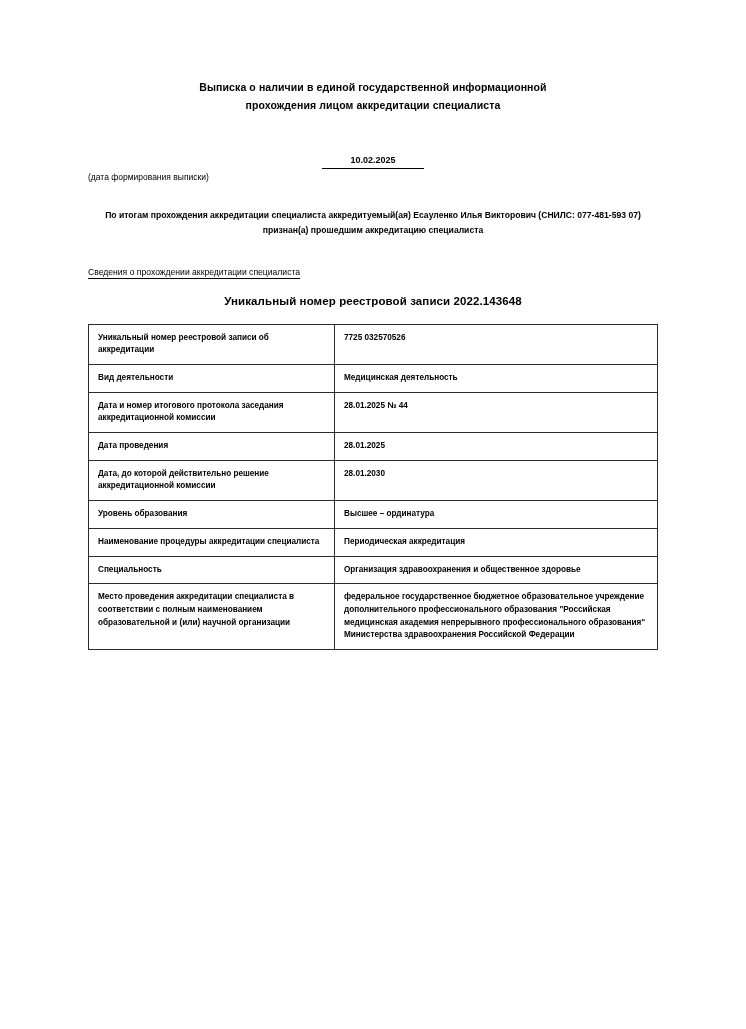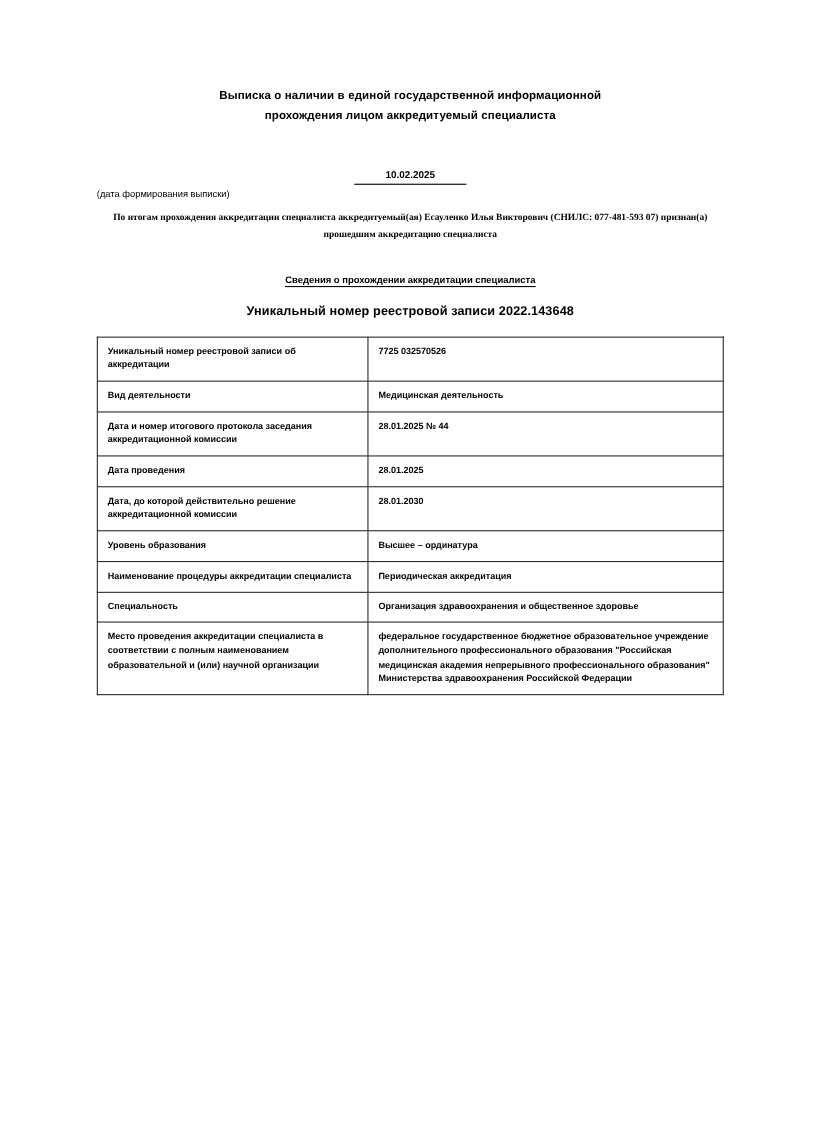--- a/index.html
+++ b/index.html
@@ -44,33 +44,32 @@
     border-bottom: 1px solid #000;
     line-height: 1.3;
   }
   .date-caption {
     margin-top: 3px;
     font-size: 8.5px;
     font-weight: normal;
     text-align: left;
   }
   .intro {
-    margin-top: 9px;
+    margin-top: 26px;
     font-size: 8.6px;
     font-weight: bold;
     line-height: 1.75;
     text-align: center;
     padding: 0 8px;
-    font-family: Liberation Serif, serif;
   }
   .section-heading {
     margin-top: 28px;
-    text-align: center;
+    text-align: left;
     font-size: 8.6px;
-    font-weight: bold;
+    font-weight: normal;
   }
   .section-heading span {
     border-bottom: 1px solid #000;
     padding-bottom: 1px;
   }
   .record-number {
     margin-top: 18px;
     text-align: center;
     font-size: 11.5px;
     font-weight: bold;
@@ -98,21 +97,21 @@
     width: auto;
   }
 </style>
 </head>
 <body>
 
 <div class="page">
 
   <div class="doc-title">
     <span class="tl">Выписка о наличии в единой государственной информационной</span>
-    <span class="tl">прохождения лицом аккредитуемый специалиста</span>
+    <span class="tl">прохождения лицом аккредитации специалиста</span>
   </div>
 
   <div class="date-block">
     <div class="date-value">10.02.2025</div>
     <div class="date-caption">(дата формирования выписки)</div>
   </div>
 
   <div class="intro">По итогам прохождения аккредитации специалиста аккредитуемый(ая) Есауленко Илья Викторович (СНИЛС: 077-481-593 07) признан(а) прошедшим аккредитацию специалиста</div>
 
   <div class="section-heading">

